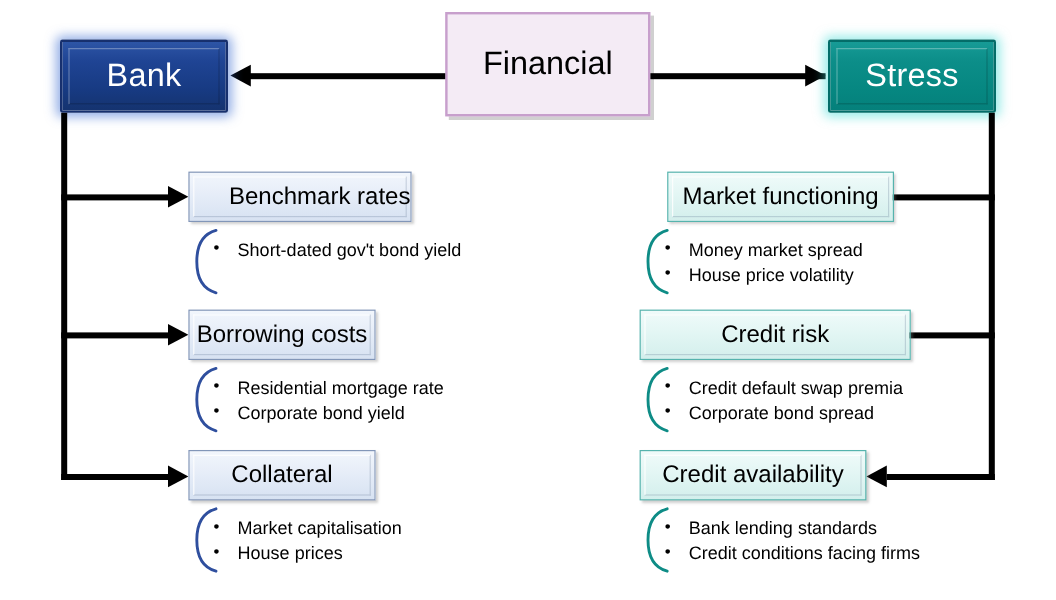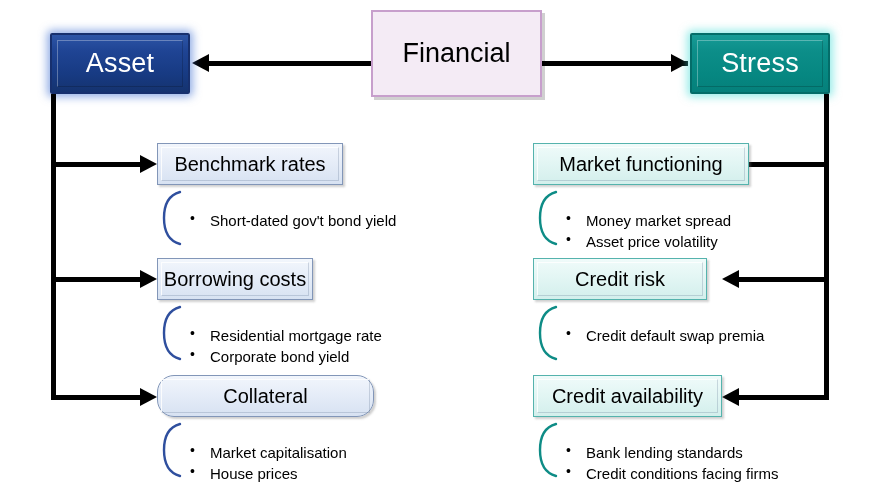--- a/index.html
+++ b/index.html
@@ -101,21 +101,21 @@
   }
 
   
   .bullets {
     position: absolute;
     font-size: 15px;
     color: #000000;
     line-height: 1.42;
   }
   .bullets ul {
-    margin: 16px;
+    margin: 4px;
     padding: 0 0 0 34px;
     list-style: none;
   }
   .bullets li {
     position: relative;
     white-space: nowrap;
   }
   .bullets li::before {
     content: "\2022";
     position: absolute;
@@ -164,21 +164,21 @@
   </div>
 
   <div class="line" style="left:207px; top:61px; width:164px; height:5px;"></div>
   <div class="arrowhead arrow-left" style="left:192px; top:54px;"></div>
 
   <div class="line" style="left:542px; top:61px; width:146px; height:5px;"></div>
   <div class="arrowhead arrow-right" style="left:671px; top:54px;"></div>
 
   <div id="cost-box" class="toplevel">
     <span class="inner-bevel"></span>
-    <span class="label">Asset</span>
+    <span class="label">Bank</span>
   </div>
 
   <div id="stress-box" class="toplevel">
     <span class="inner-bevel"></span>
     <span class="label">Stress</span>
   </div>
 
   <div class="line" style="left:51px; top:94px; width:5px; height:306px;"></div>
 
   <div class="line" style="left:51px; top:162px; width:90px; height:5px;"></div>
@@ -194,21 +194,21 @@
 
   <div class="line" style="left:739px; top:162px; width:90px; height:5px;"></div>
   <div class="arrowhead arrow-left" style="left:722px; top:155px;"></div>
 
   <div class="line" style="left:739px; top:277px; width:90px; height:5px;"></div>
   <div class="arrowhead arrow-left" style="left:722px; top:270px;"></div>
 
   <div class="line" style="left:739px; top:395px; width:90px; height:5px;"></div>
   <div class="arrowhead arrow-left" style="left:722px; top:388px;"></div>
 
-  <div class="subbox cost-sub" style="left:157px; top:143px; width:186px;">
+  <div class="subbox cost-sub" style="left:157px; top:143px; width:186px;justify-content:flex-end;">
     <span class="sub-bevel"></span>
     <span class="label">Benchmark rates</span>
   </div>
   <div class="bullets" style="left:160px; top:194px;">
     <svg class="brace" viewBox="0 0 22 56" fill="none">
       <path d="M20 2 C9 5, 4 14, 4 28 C4 42, 9 51, 20 54" stroke="#2f4f9e" stroke-width="2.4" fill="none" stroke-linecap="round"></path>
     </svg>
     <ul>
       <li>Short-dated gov't bond yield</li>
     </ul>
@@ -221,58 +221,59 @@
   <div class="bullets" style="left:160px; top:309px;">
     <svg class="brace" viewBox="0 0 22 56" fill="none">
       <path d="M20 2 C9 5, 4 14, 4 28 C4 42, 9 51, 20 54" stroke="#2f4f9e" stroke-width="2.4" fill="none" stroke-linecap="round"></path>
     </svg>
     <ul>
       <li>Residential mortgage rate</li>
       <li>Corporate bond yield</li>
     </ul>
   </div>
 
-  <div class="subbox cost-sub" style="left:157px; top:375px; width:217px;border-radius:17px;">
+  <div class="subbox cost-sub" style="left:157px; top:375px; width:156px;">
     <span class="sub-bevel"></span>
     <span class="label">Collateral</span>
   </div>
   <div class="bullets" style="left:160px; top:426px;">
     <svg class="brace" viewBox="0 0 22 56" fill="none">
       <path d="M20 2 C9 5, 4 14, 4 28 C4 42, 9 51, 20 54" stroke="#2f4f9e" stroke-width="2.4" fill="none" stroke-linecap="round"></path>
     </svg>
     <ul>
       <li>Market capitalisation</li>
       <li>House prices</li>
     </ul>
   </div>
 
-  <div class="subbox stress-sub" style="left:533px; top:143px; width:216px;justify-content:center;">
+  <div class="subbox stress-sub" style="left:556px; top:143px; width:189px;justify-content:center;">
     <span class="sub-bevel"></span>
     <span class="label">Market functioning</span>
   </div>
   <div class="bullets" style="left:536px; top:194px;">
     <svg class="brace" viewBox="0 0 22 56" fill="none">
       <path d="M20 2 C9 5, 4 14, 4 28 C4 42, 9 51, 20 54" stroke="#0e8c86" stroke-width="2.4" fill="none" stroke-linecap="round"></path>
     </svg>
     <ul>
       <li>Money market spread</li>
-      <li>Asset price volatility</li>
-    </ul>
-  </div>
-
-  <div class="subbox stress-sub" style="left:533px; top:258px; width:174px;">
+      <li>House price volatility</li>
+    </ul>
+  </div>
+
+  <div class="subbox stress-sub" style="left:533px; top:258px; width:226px;">
     <span class="sub-bevel"></span>
     <span class="label">Credit risk</span>
   </div>
   <div class="bullets" style="left:536px; top:309px;">
     <svg class="brace" viewBox="0 0 22 56" fill="none">
       <path d="M20 2 C9 5, 4 14, 4 28 C4 42, 9 51, 20 54" stroke="#0e8c86" stroke-width="2.4" fill="none" stroke-linecap="round"></path>
     </svg>
     <ul>
       <li>Credit default swap premia</li>
+      <li>Corporate bond spread</li>
     </ul>
   </div>
 
   <div class="subbox stress-sub" style="left:533px; top:375px; width:189px;">
     <span class="sub-bevel"></span>
     <span class="label">Credit availability</span>
   </div>
   <div class="bullets" style="left:536px; top:426px;">
     <svg class="brace" viewBox="0 0 22 56" fill="none">
       <path d="M20 2 C9 5, 4 14, 4 28 C4 42, 9 51, 20 54" stroke="#0e8c86" stroke-width="2.4" fill="none" stroke-linecap="round"></path>

